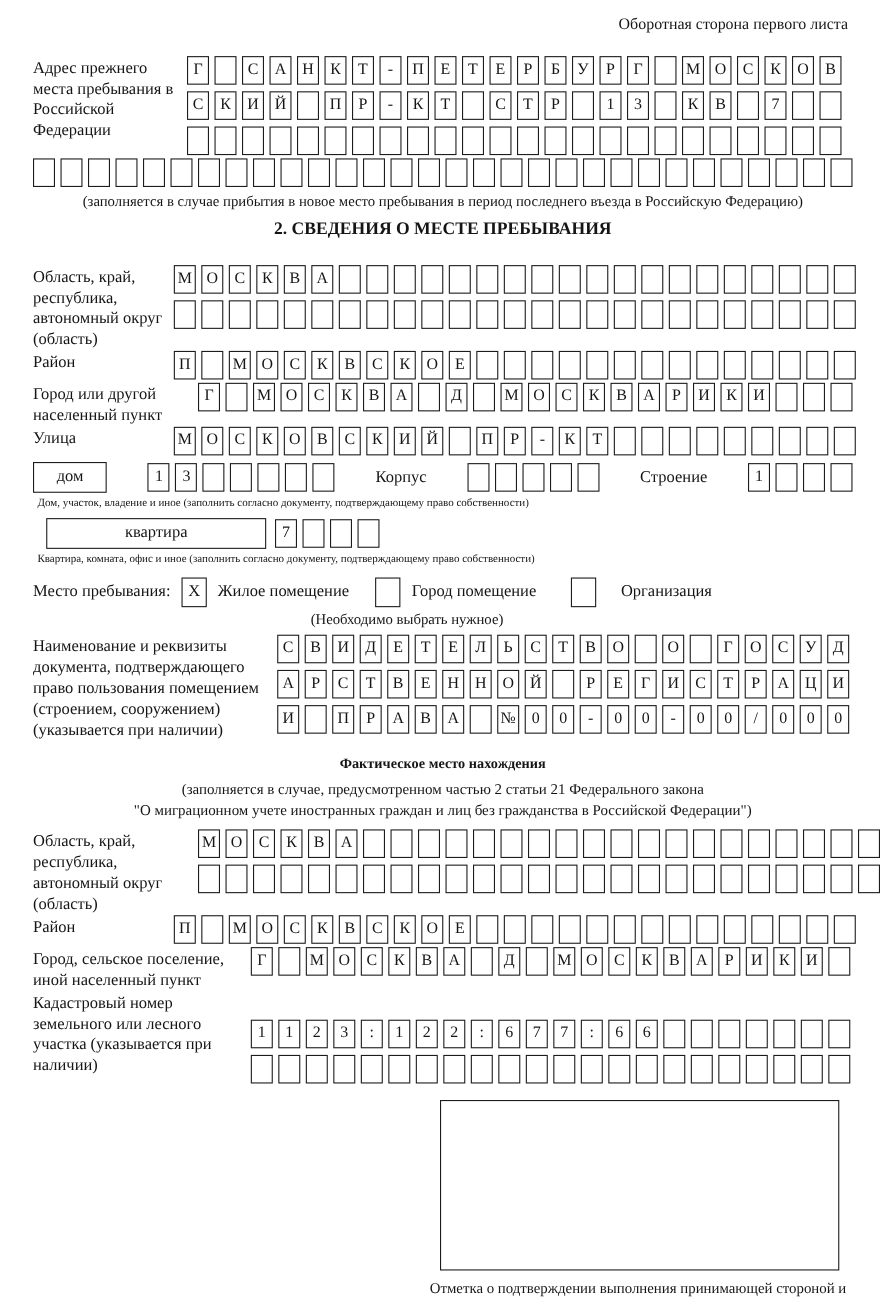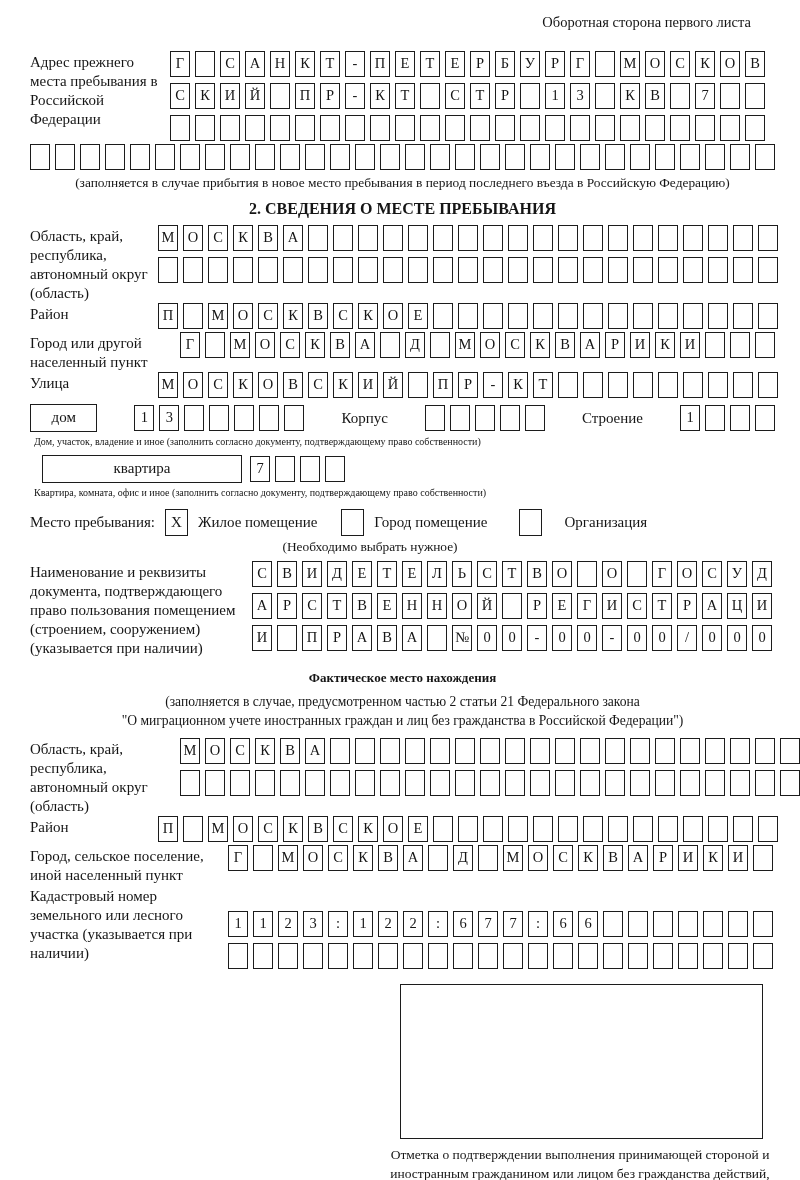--- a/index.html
+++ b/index.html
@@ -2,34 +2,34 @@
 <html><head>
 <meta charset="utf-8">
 <style>
   html,body{margin:0;background:#fff;}
   body{
     width:800px;height:1180px;box-sizing:border-box;
     padding:14px 25px 0 30px;overflow:hidden;
     font-family:"Liberation Serif","DejaVu Serif",serif;
     color:#151515;font-size:15px;
   }
-  .corner{text-align:right;font-size:14.5px;margin-right:24px;}
+  .corner{text-align:right;font-size:14.5px;margin-right:4px;}
   .frow{display:flex;align-items:flex-start;}
   .label{font-size:15px;line-height:19px;flex:0 0 140px;padding-top:2px;}
   .w128{flex-basis:128px;} .w150{flex-basis:150px;} .w198{flex-basis:198px;} .w222{flex-basis:222px;}
   .cellcol{display:flex;flex-direction:column;gap:3px;}
   .cells{display:flex;gap:5px;margin-bottom:3px;}
   .cell{
     flex:0 0 20px;width:20px;height:26px;box-sizing:border-box;
     border:1.6px solid #1c1c1c;text-align:center;
     font-size:14.5px;line-height:23px;overflow:hidden;background:#fff;
   }
   .caption{font-size:10px;line-height:16px;margin:2px 0 5px 4px;}
   .caption-center{font-size:13.4px;line-height:17px;text-align:center;margin:4px 0 2px 0;}
-  .sec-title{font-weight:bold;font-size:16px;text-align:center;margin:9px 0 7px 0;}
+  .sec-title{font-weight:bold;font-size:16px;text-align:center;margin:9px 0 23px 0;}
   .longbox{
     box-sizing:border-box;border:1.6px solid #1c1c1c;height:28px;
     text-align:center;font-size:15px;line-height:25px;background:#fff;
   }
   .inline-label{font-size:15px;line-height:28px;padding:0 8px;}
   .chk{
     display:inline-block;box-sizing:border-box;width:23px;height:27px;
     border:1.6px solid #1c1c1c;text-align:center;font-size:15px;line-height:24px;
     vertical-align:middle;background:#fff;
   }

